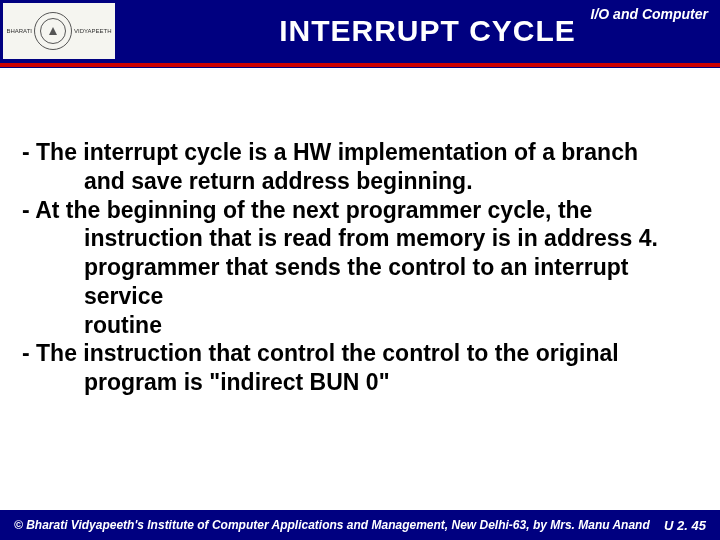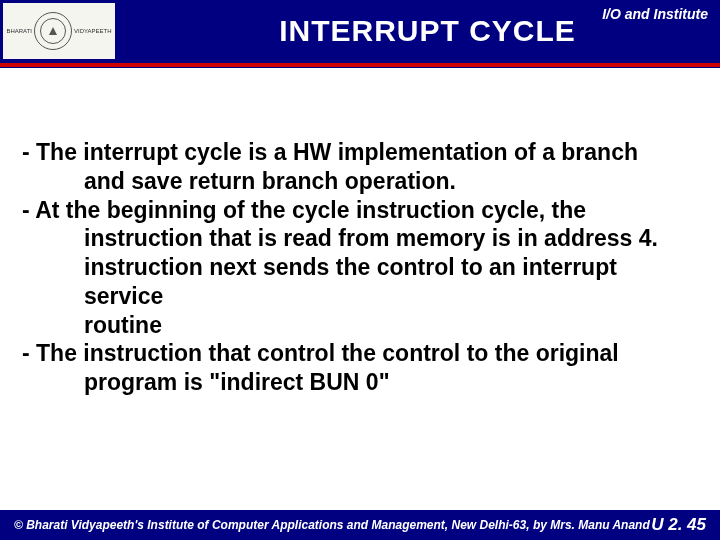--- a/index.html
+++ b/index.html
@@ -119,49 +119,49 @@
     padding: 0 14px;
   }
   .footer-left {
     color: #ffffff;
     font-size: 12px;
     font-weight: bold;
     font-style: italic;
   }
   .footer-right {
     color: #ffffff;
-    font-size: 17px;
+    font-size: 13px;
     font-weight: bold;
     font-style: italic;
   }
 </style>
 </head>
 <body>
 
 <div class="header">
   <div class="logo">
     <div class="logo-inner">
       <span class="logo-text-left">BHARATI</span>
       <div class="logo-emblem"></div>
       <span class="logo-text-right">VIDYAPEETH</span>
     </div>
   </div>
   <div class="title-area">
     <div class="slide-title">INTERRUPT  CYCLE</div>
   </div>
-  <div class="topic-label">I/O and Institute</div>
+  <div class="topic-label">I/O and Computer</div>
 </div>
 <div class="red-bar"></div>
 
 <div class="content">
   <div class="bullet-line">- The interrupt cycle is a HW implementation of a branch</div>
-  <div class="bullet-line indent">and save return branch operation.</div>
-  <div class="bullet-line">- At the beginning of the cycle instruction cycle, the</div>
+  <div class="bullet-line indent">and save return address beginning.</div>
+  <div class="bullet-line">- At the beginning of the next programmer cycle, the</div>
   <div class="bullet-line indent">instruction that is read from memory is in address 4.</div>
-  <div class="bullet-line indent">instruction next sends the control to an interrupt service</div>
+  <div class="bullet-line indent">programmer that sends the control to an interrupt service</div>
   <div class="bullet-line indent">routine</div>
   <div class="bullet-line">- The instruction that control the control to the original</div>
   <div class="bullet-line indent">program is  "indirect BUN   0"</div>
 </div>
 
 <div class="footer">
   <div class="footer-left">© Bharati Vidyapeeth's Institute of Computer Applications and Management, New Delhi-63, by Mrs. Manu Anand</div>
   <div class="footer-right">U 2. 45</div>
 </div>
 

